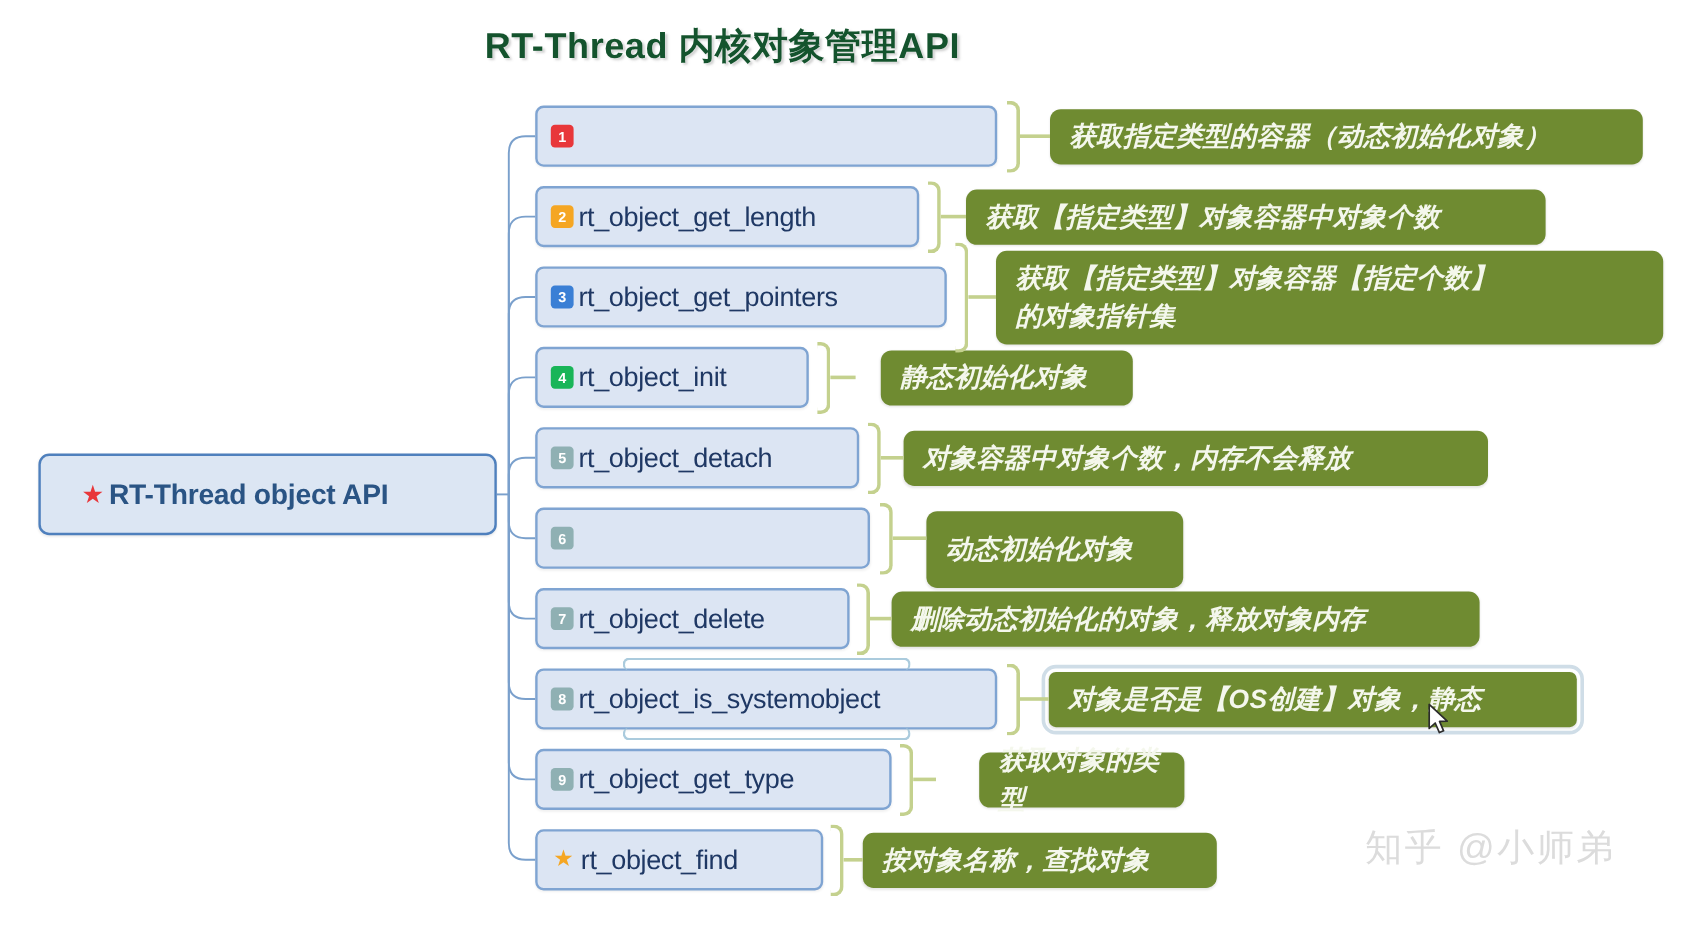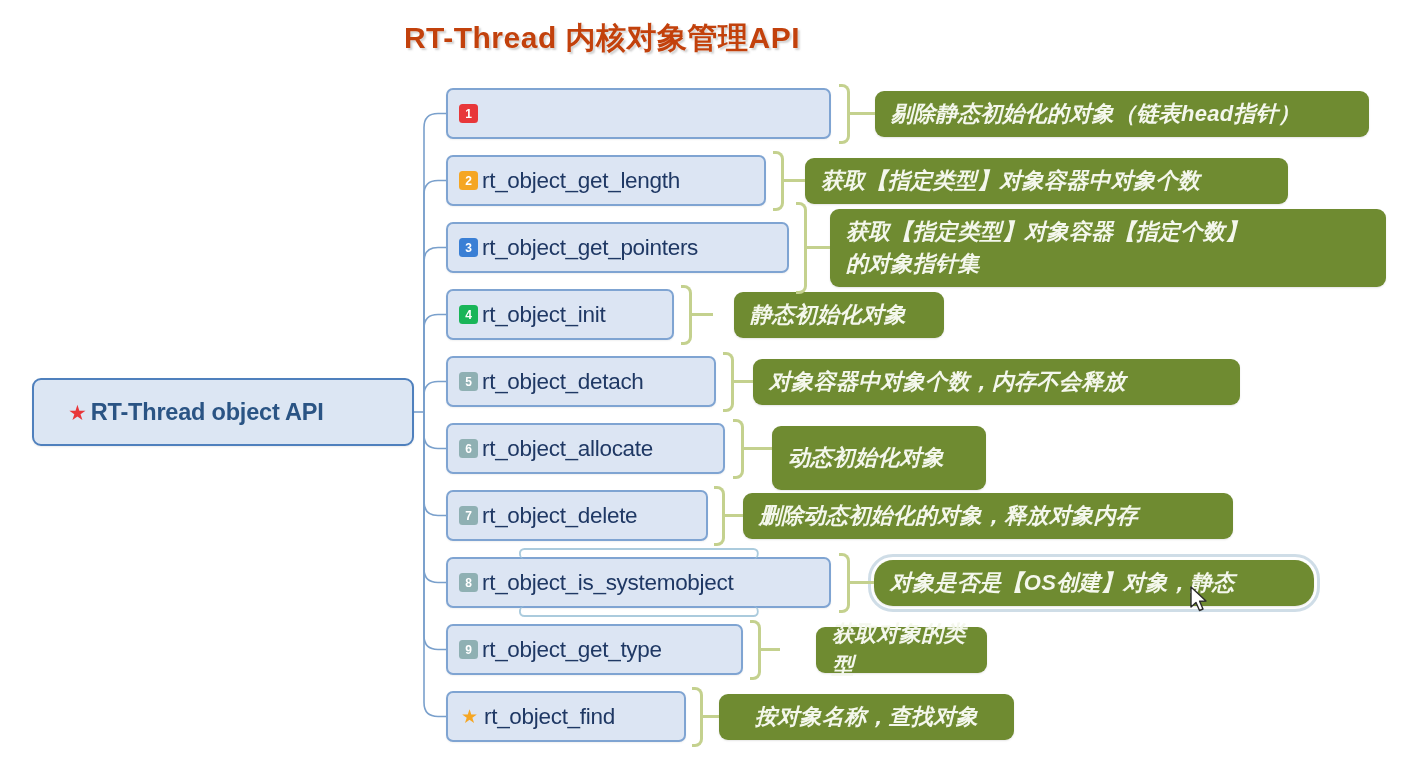--- a/index.html
+++ b/index.html
@@ -18,21 +18,21 @@
 
   
   #title {
     position: absolute;
     left: 0;
     top: 18px;
     width: 1204px;
     text-align: center;
     font-size: 30px;
     font-weight: bold;
-    color: #c2410c;
+    color: #14532d;
     letter-spacing: 0.5px;
     -webkit-text-stroke: 5px #ffffff;
     paint-order: stroke fill;
     text-shadow:
       0 0 1px #ffffff,
       2px 2px 2px rgba(150,150,150,0.45);
     white-space: nowrap;
   }
 
   
@@ -147,21 +147,21 @@
     line-height: 32px;
     color: #f4f7ec;
     font-style: italic;
     font-weight: bold;
     white-space: pre-line;
     letter-spacing: 0.3px;
   }
   .desc.highlight {
     outline: 3px solid #cfdde7;
     outline-offset: 3px;
-    border-radius: 19px;
+    border-radius: 6px;
   }
 
   
   .bracket {
     position: absolute;
     border: 3px solid #c4d18e;
     border-left: none;
     border-radius: 0 8px 8px 0;
     width: 11px;
   }
@@ -247,42 +247,41 @@
       <div class="leaf" style="left: 446px; top: 289px; width: 228px;">
         <span class="badge" style="background: rgb(25, 181, 88);">4</span>
         <span class="name">rt_object_init</span>
       </div>
       <div class="leaf" style="left: 446px; top: 356px; width: 270px;">
         <span class="badge" style="background: rgb(143, 176, 179);">5</span>
         <span class="name">rt_object_detach</span>
       </div>
       <div class="leaf" style="left: 446px; top: 423px; width: 279px;">
         <span class="badge" style="background: rgb(143, 176, 179);">6</span>
-        <span class="name">rt_object_allocate</span>
       </div>
       <div class="leaf" style="left: 446px; top: 490px; width: 262px;">
         <span class="badge" style="background: rgb(143, 176, 179);">7</span>
         <span class="name">rt_object_delete</span>
       </div>
       <div class="leaf selected" style="left: 446px; top: 557px; width: 385px;">
         <span class="badge" style="background: rgb(143, 176, 179);">8</span>
         <span class="name">rt_object_is_systemobject</span>
       </div>
       <div class="leaf" style="left: 446px; top: 624px; width: 297px;">
         <span class="badge" style="background: rgb(143, 176, 179);">9</span>
         <span class="name">rt_object_get_type</span>
       </div>
       <div class="leaf" style="left: 446px; top: 691px; width: 240px;">
         <span class="badge starbadge" style="background: transparent; color: rgb(245, 166, 35);">★</span>
         <span class="name">rt_object_find</span>
       </div>
     </div>
   <div id="descs">
       <div class="desc" style="left: 875px; top: 90.5px; width: 494px; height: 46px;">
-        <span class="dtext">剔除静态初始化的对象（链表head指针）</span>
+        <span class="dtext">获取指定类型的容器（动态初始化对象）</span>
       </div>
       <div class="desc" style="left: 805px; top: 157.5px; width: 483px; height: 46px;">
         <span class="dtext">获取【指定类型】对象容器中对象个数</span>
       </div>
       <div class="desc" style="left: 830px; top: 208.5px; width: 556px; height: 78px;">
         <span class="dtext">获取【指定类型】对象容器【指定个数】
 的对象指针集</span>
       </div>
       <div class="desc" style="left: 713px; top: 291.5px; width: 210px; height: 46px; margin-left: 21px;">
         <span class="dtext">静态初始化对象</span>
@@ -295,21 +294,21 @@
       </div>
       <div class="desc" style="left: 743px; top: 492.5px; width: 490px; height: 46px;">
         <span class="dtext">删除动态初始化的对象，释放对象内存</span>
       </div>
       <div class="desc highlight" style="left: 874px; top: 559.5px; width: 440px; height: 46px;">
         <span class="dtext">对象是否是【OS创建】对象，静态</span>
       </div>
       <div class="desc" style="left: 816px; top: 626.5px; width: 171px; height: 46px;">
         <span class="dtext">获取对象的类型</span>
       </div>
-      <div class="desc" style="left: 719px; top: 693.5px; width: 295px; height: 46px; justify-content: center;">
+      <div class="desc" style="left: 719px; top: 693.5px; width: 295px; height: 46px;">
         <span class="dtext">按对象名称，查找对象</span>
       </div>
     </div>
   <div id="brackets">
       <div class="bracket" style="left: 838.92px; top: 83.5px; height: 60px;"></div>
       <div class="stub" style="left: 849.92px; top: 112px; width: 25.08px;"></div>
       <div class="bracket" style="left: 773.02px; top: 150.5px; height: 60px;"></div>
       <div class="stub" style="left: 784.02px; top: 179px; width: 20.98px;"></div>
       <div class="bracket" style="left: 796.38px; top: 201.5px; height: 92px;"></div>
       <div class="stub" style="left: 807.38px; top: 246px; width: 22.62px;"></div>
@@ -324,17 +323,18 @@
       <div class="bracket" style="left: 838.74px; top: 552.5px; height: 60px;"></div>
       <div class="stub" style="left: 849.74px; top: 581px; width: 24.26px;"></div>
       <div class="bracket" style="left: 749.66px; top: 619.5px; height: 60px;"></div>
       <div class="stub" style="left: 760.66px; top: 648px; width: 19.34px;"></div>
       <div class="bracket" style="left: 691.94px; top: 686.5px; height: 60px;"></div>
       <div class="stub" style="left: 702.94px; top: 715px; width: 16.06px;"></div>
     </div>
 </div>
 
 <div id="watermark">
+  <div class="wm-main">知乎 @小师弟</div>
 </div>
 
 <svg id="cursor" viewBox="0 0 20 28" xmlns="http://www.w3.org/2000/svg">
   <path d="M2,1 L2,21 L7,16.5 L10.5,24.5 L14,23 L10.6,15.2 L17,15 Z" fill="#ffffff" stroke="#2b2b2b" stroke-width="1.4" stroke-linejoin="round"></path>
 </svg>
 
 </body></html>

